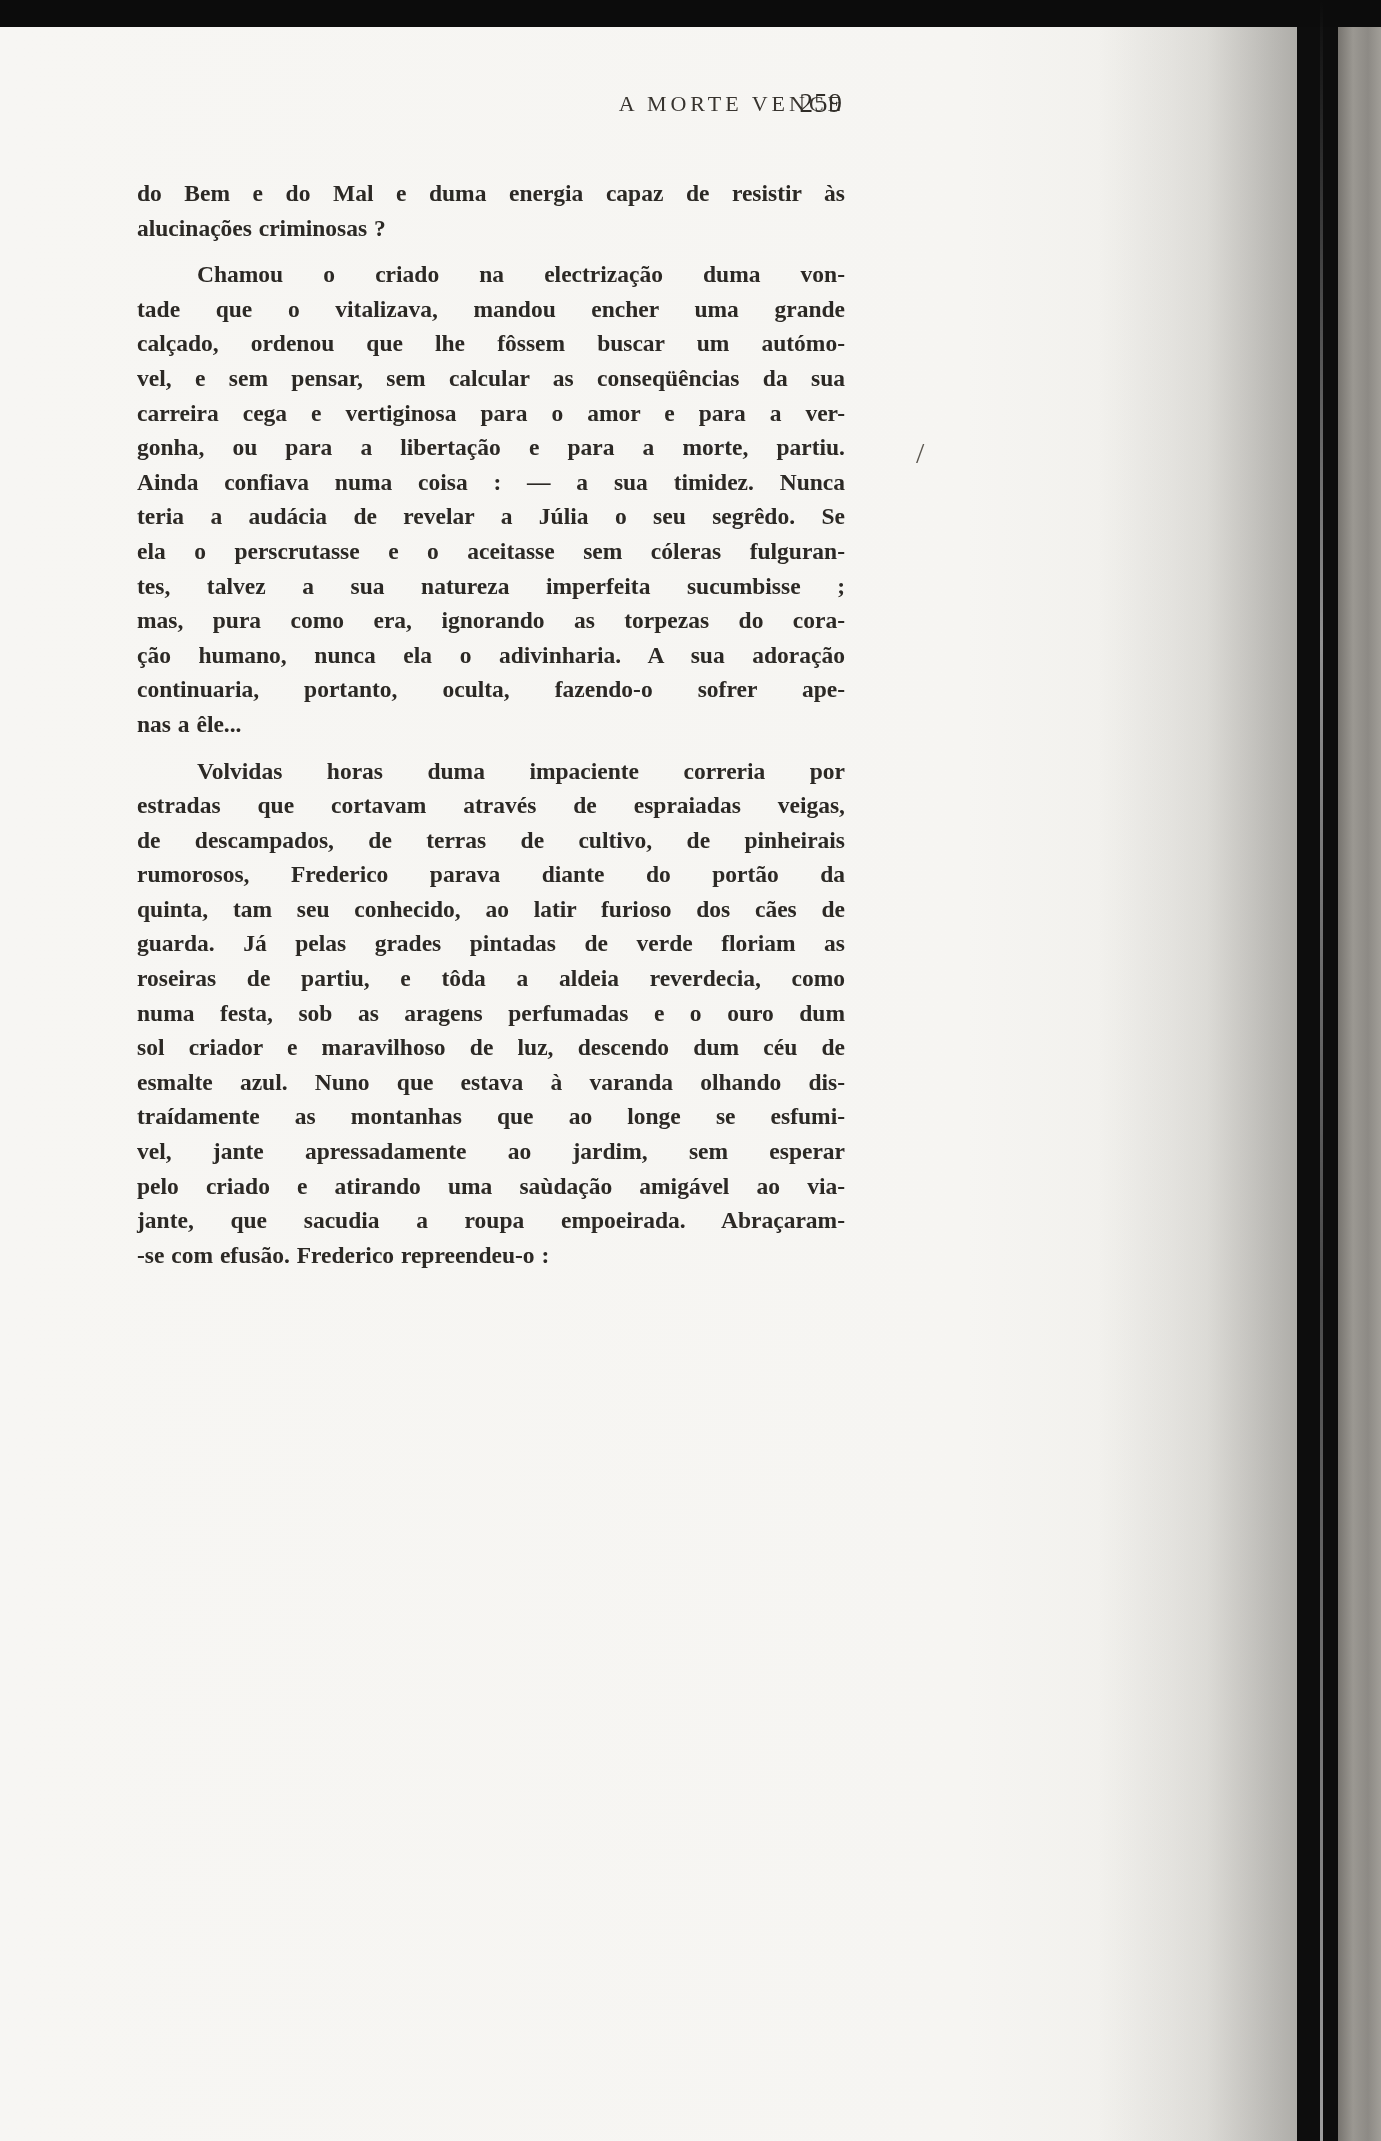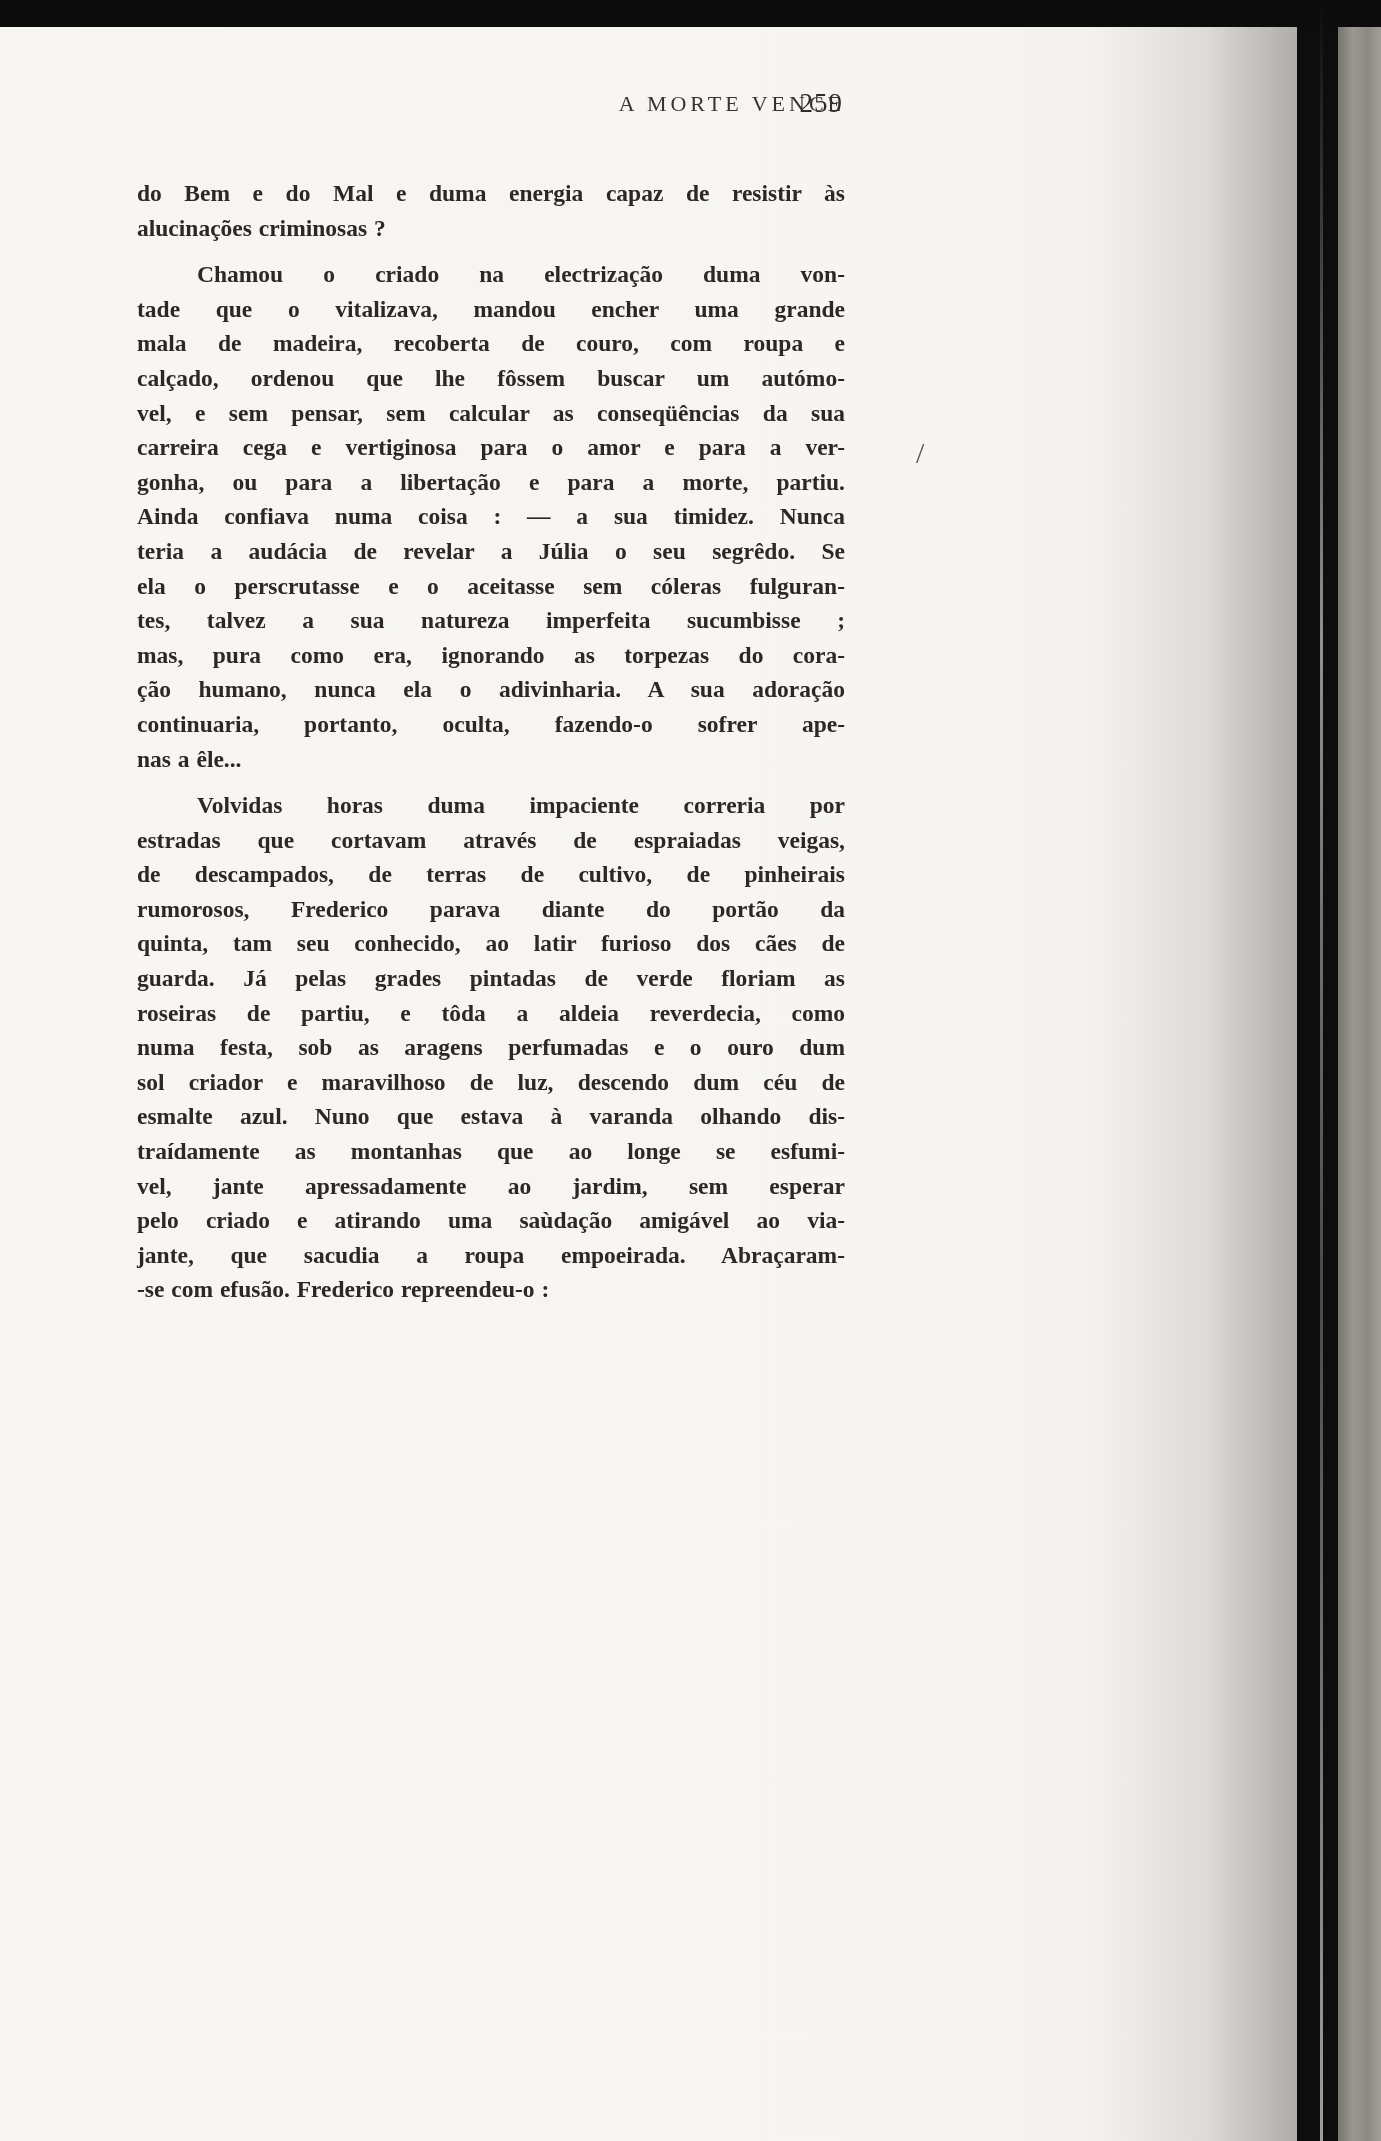--- a/index.html
+++ b/index.html
@@ -137,21 +137,20 @@
     <span class="page-number">259</span>
   </div>
 
   <div class="stray-mark">/</div>
 
   <div class="text-block">
       <div class="line">do Bem e do Mal e duma energia capaz de resistir às</div>
       <div class="line last">alucinações criminosas ?</div>
       <div class="line indent">Chamou o criado na electrização duma von-</div>
       <div class="line">tade que o vitalizava, mandou encher uma grande</div>
-      <div class="line">mala de madeira, recoberta de couro, com roupa e</div>
       <div class="line">calçado, ordenou que lhe fôssem buscar um autómo-</div>
       <div class="line">vel, e sem pensar, sem calcular as conseqüências da sua</div>
       <div class="line">carreira cega e vertiginosa para o amor e para a ver-</div>
       <div class="line">gonha, ou para a libertação e para a morte, partiu.</div>
       <div class="line">Ainda confiava numa coisa : — a sua timidez. Nunca</div>
       <div class="line">teria a audácia de revelar a Júlia o seu segrêdo. Se</div>
       <div class="line">ela o perscrutasse e o aceitasse sem cóleras fulguran-</div>
       <div class="line">tes, talvez a sua natureza imperfeita sucumbisse ;</div>
       <div class="line">mas, pura como era, ignorando as torpezas do cora-</div>
       <div class="line">ção humano, nunca ela o adivinharia. A sua adoração</div>

